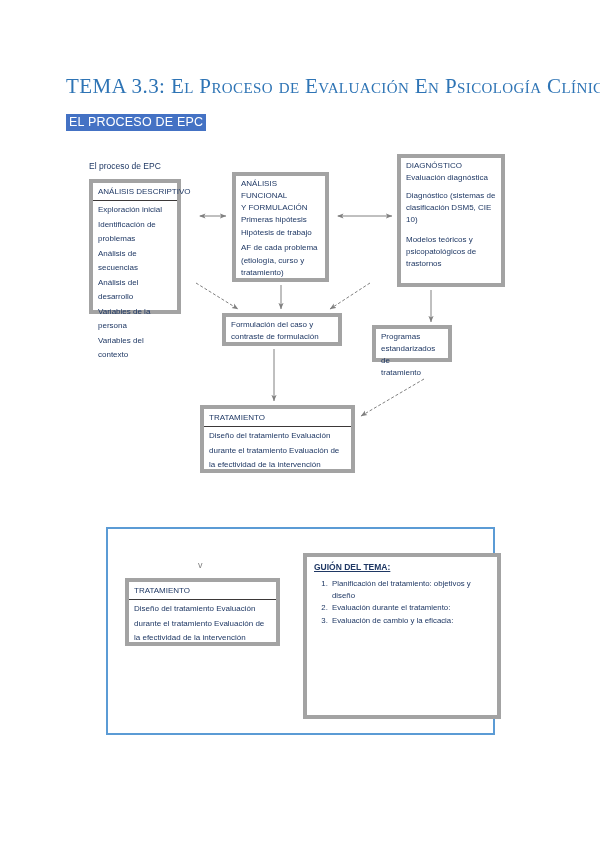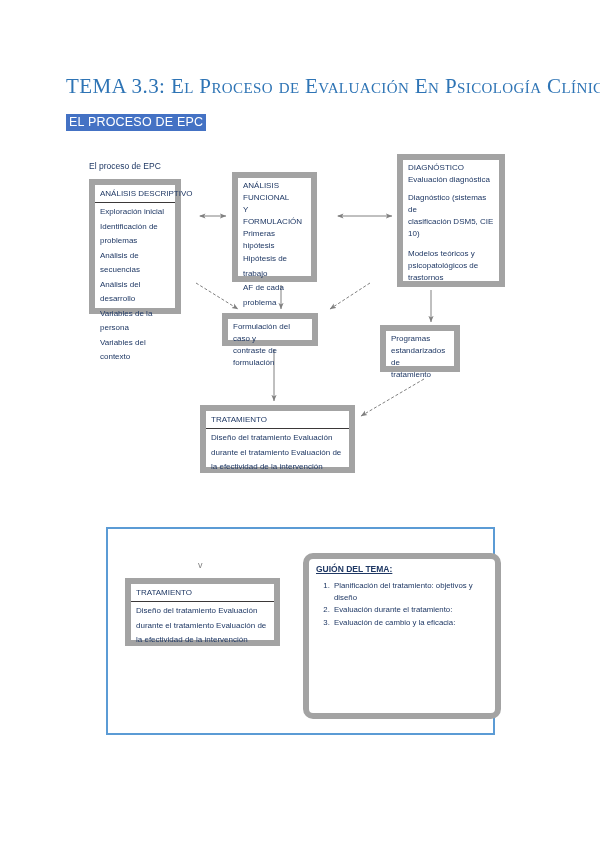--- a/index.html
+++ b/index.html
@@ -41,21 +41,21 @@
   .caption{
     position:absolute;
     font-size:8.5px;
     color:#1F3864;
     white-space:nowrap;
   }
   #caption-proceso{left:89px;top:161px;}
 
   .box{
     position:absolute;
-    border:6px solid #a3a3a3;
+    border:4px solid #a3a3a3;
     background:#ffffff;
     box-sizing:border-box;
     padding:2px 4px 3px 5px;
   }
   .box .hdr{
     font-size:8px;
     color:#1F3864;
     line-height:12px;
     border-bottom:1px solid #3B3838;
     margin:0 -4px 2px -5px;
@@ -65,43 +65,42 @@
   .box p{
     margin:0;
     font-size:8px;
     line-height:14.5px;
     color:#1F3864;
   }
   .box p.tight{line-height:12px;}
 
   
   #box-analisis{left:89px;top:179px;width:92px;height:135px;}
-  #box-funcional{left:232px;top:172px;width:85px;height:110px;}
+  #box-funcional{left:232px;top:172px;width:97px;height:110px;}
   #box-diagnostico{left:397px;top:154px;width:108px;height:133px;}
-  #box-formulacion{left:222px;top:313px;width:96px;height:33px;}
-  #box-programas{left:380px;top:325px;width:80px;height:47px;}
+  #box-formulacion{left:222px;top:313px;width:120px;height:33px;}
+  #box-programas{left:372px;top:325px;width:80px;height:37px;}
   #box-tratamiento{left:200px;top:405px;width:155px;height:68px;}
 
   
   .panel2{
     position:absolute;left:106px;top:527px;width:389px;height:208px;
     border:2px solid #5B9BD5;
     box-sizing:border-box;
     background:#ffffff;
   }
   #box-tratamiento2{left:125px;top:578px;width:155px;height:68px;}
   .chev{
     position:absolute;left:198px;top:560px;
     font-size:9px;color:#7f7f7f;
   }
 
   #box-guion{
     left:303px;top:553px;width:198px;height:166px;
     padding:5px 6px 5px 7px;
-    border-radius:10px;
   }
   .guion-title{
     font-size:8.5px;
     font-weight:bold;
     color:#1F3864;
     text-decoration:underline;
     margin:0 0 6px 0;
     white-space:nowrap;
   }
   ol.guion{

